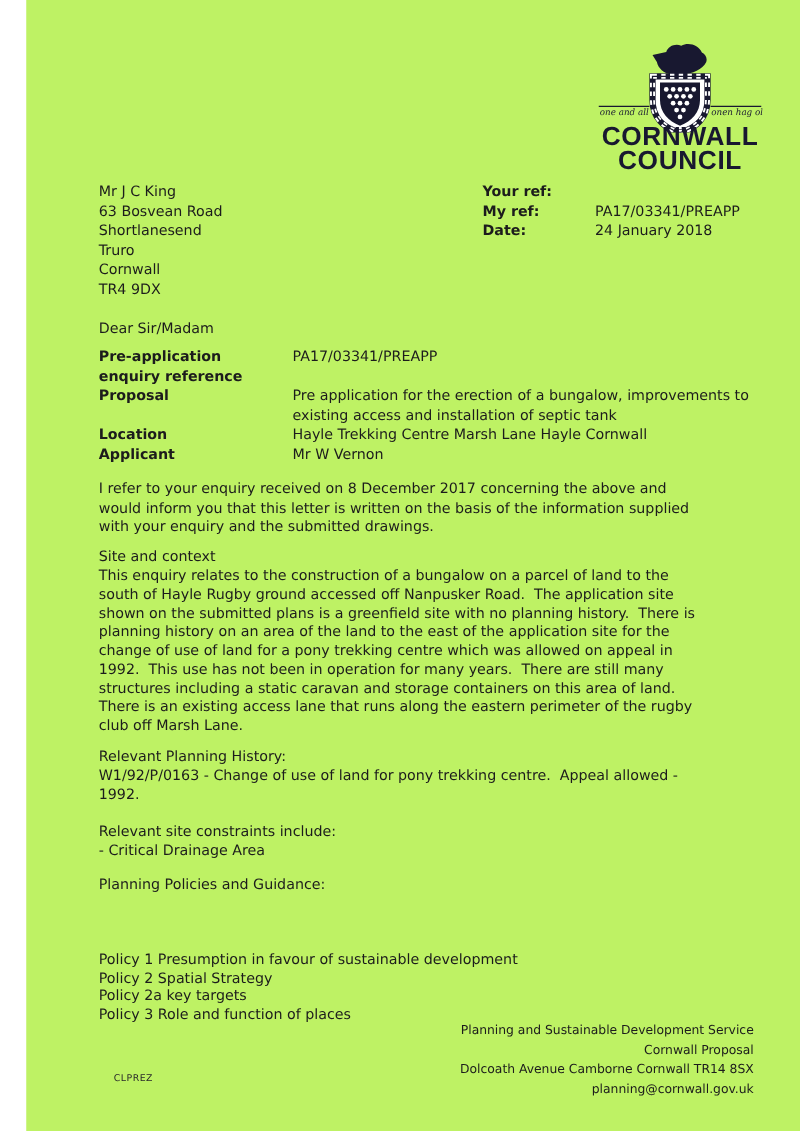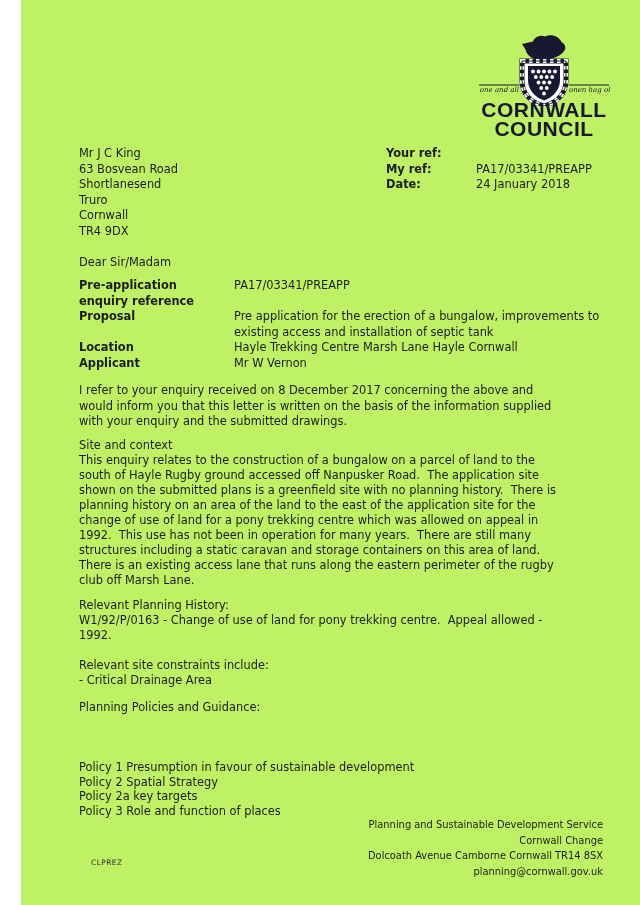--- a/index.html
+++ b/index.html
@@ -170,20 +170,20 @@
 
   <div class="abs lh146" style="left:58px;top:760px;">
     <div class="ln">Policy 1 Presumption in favour of sustainable development</div>
     <div class="ln">Policy 2 Spatial Strategy</div>
     <div class="ln">Policy 2a key targets</div>
     <div class="ln">Policy 3 Role and function of places</div>
   </div>
 
   <div class="footer">
     <div class="ln">Planning and Sustainable Development Service</div>
-    <div class="ln">Cornwall Change</div>
+    <div class="ln">Cornwall Proposal</div>
     <div class="ln">Dolcoath Avenue Camborne Cornwall TR14 8SX</div>
     <div class="ln">planning@cornwall.gov.uk</div>
   </div>
 
   <div class="doc-code">CLPREZ</div>
 
 </div>
 
 </body></html>

